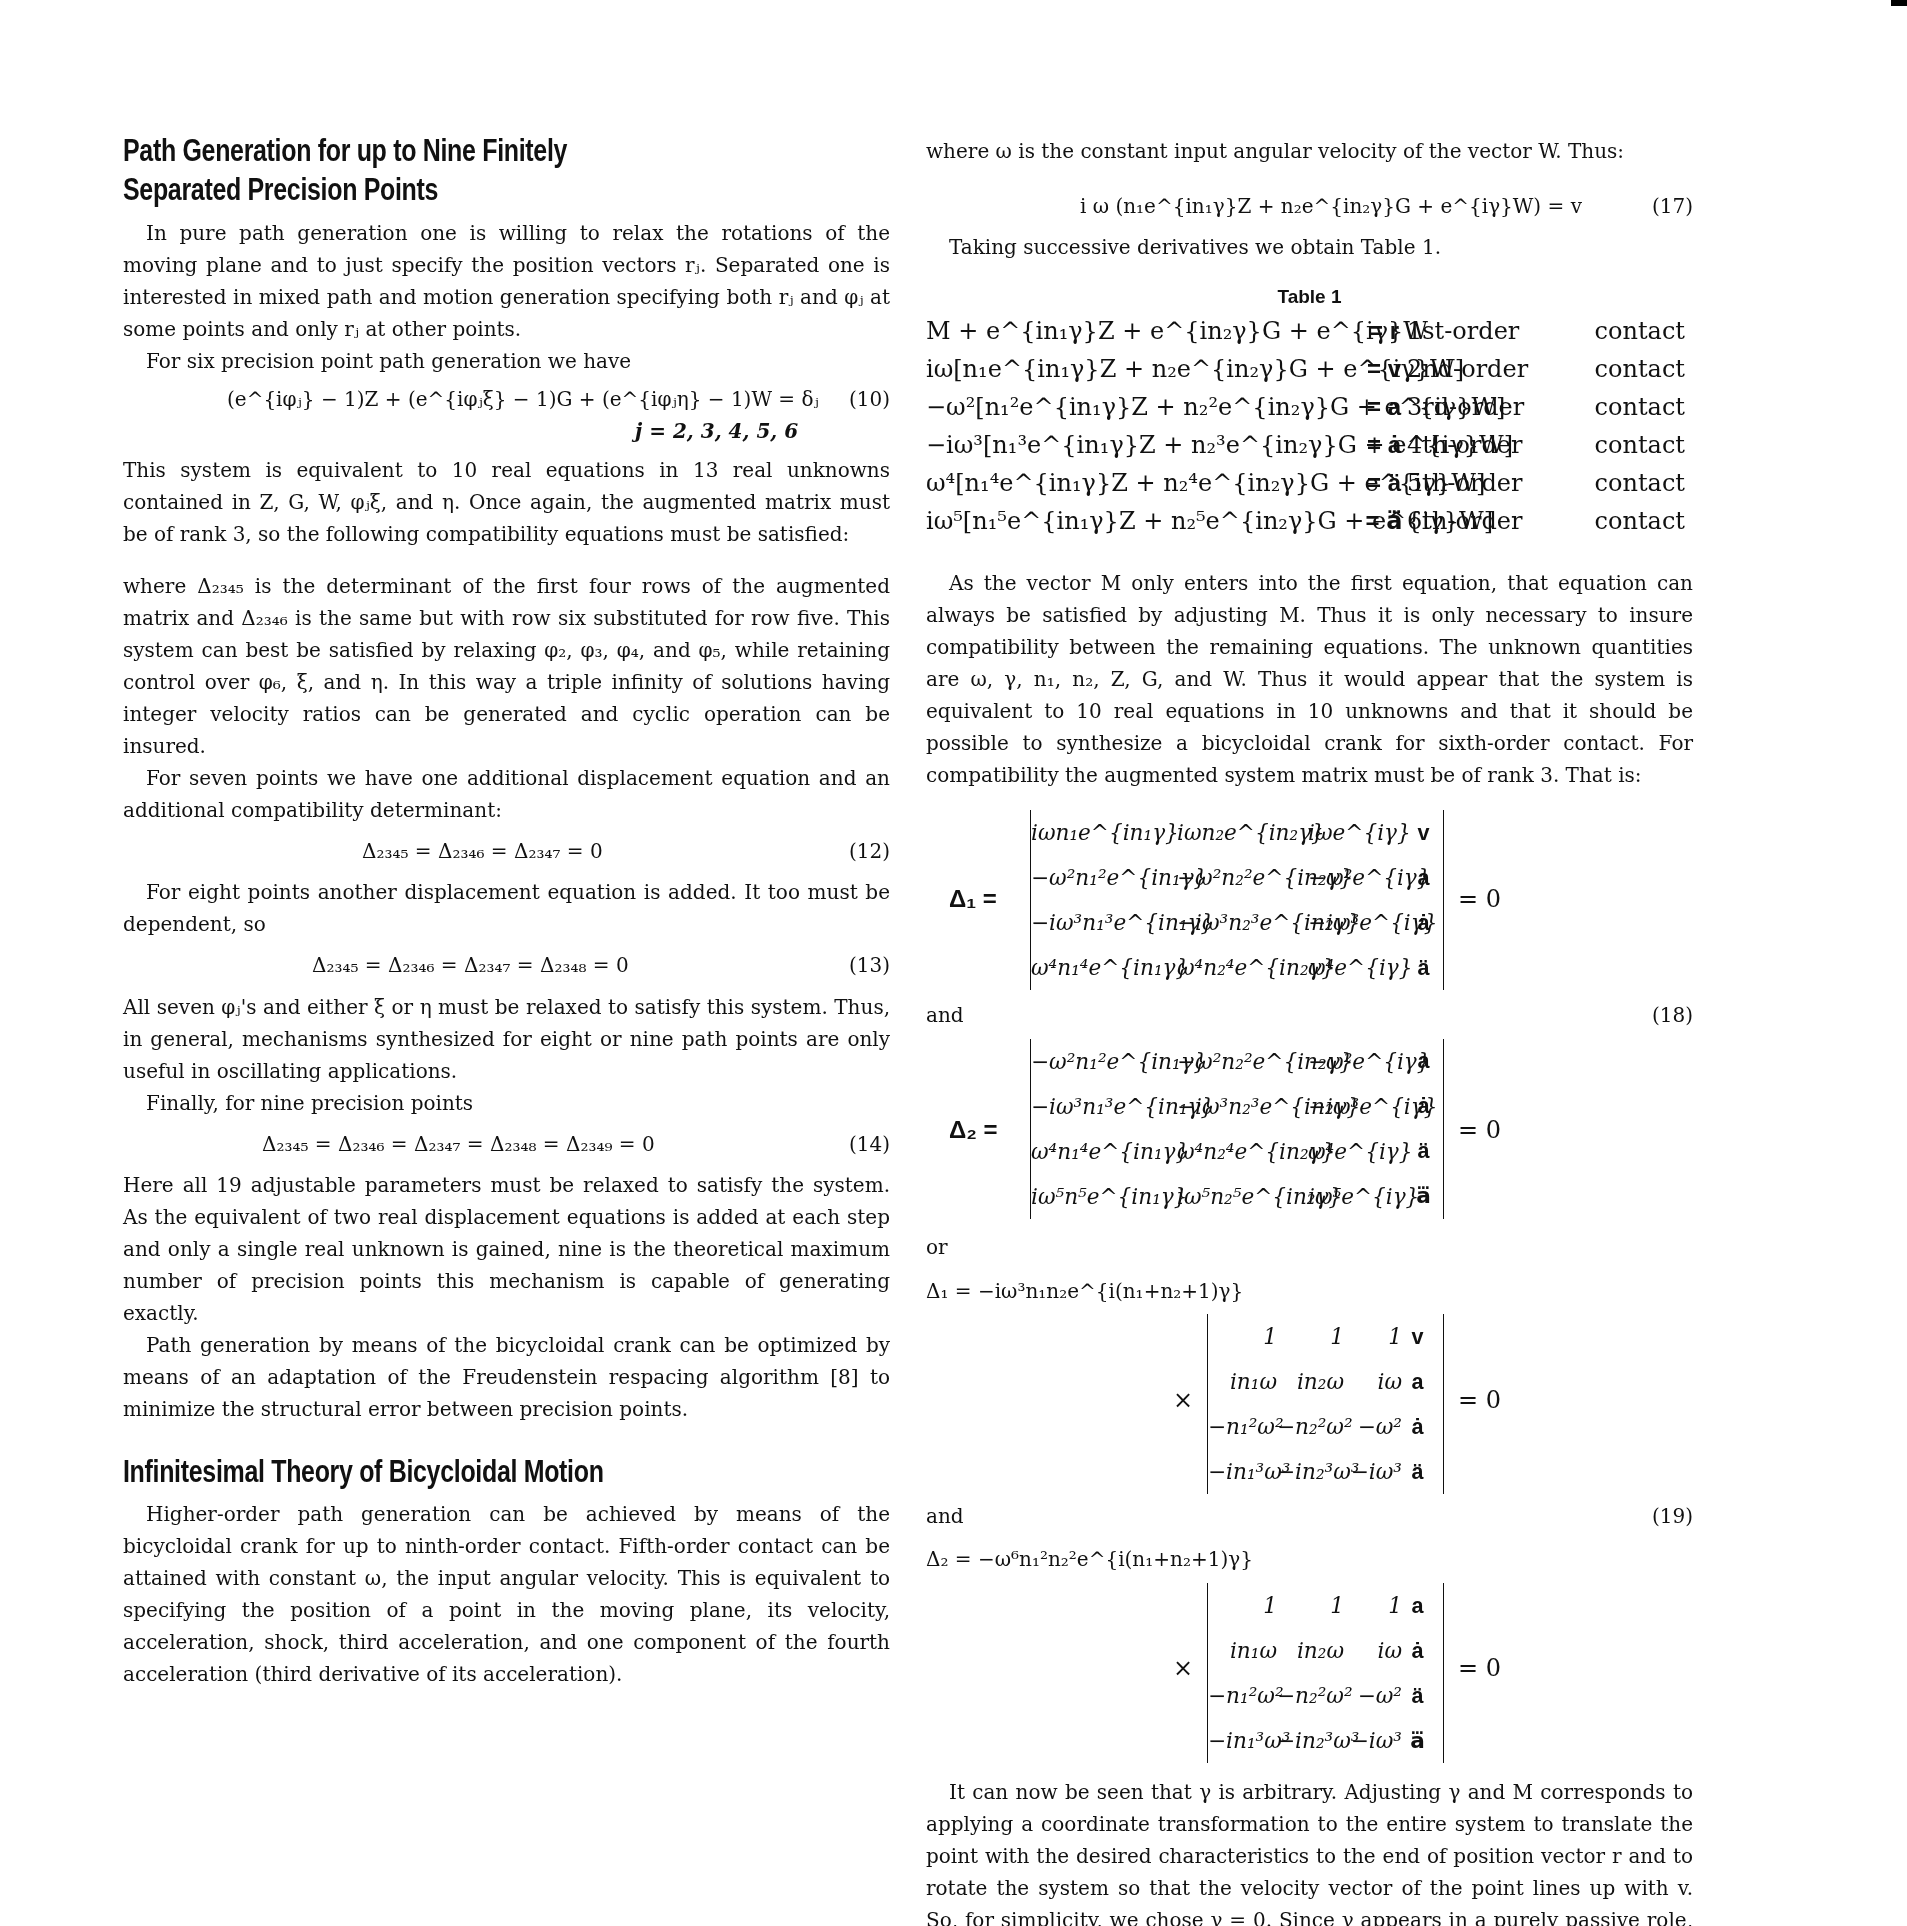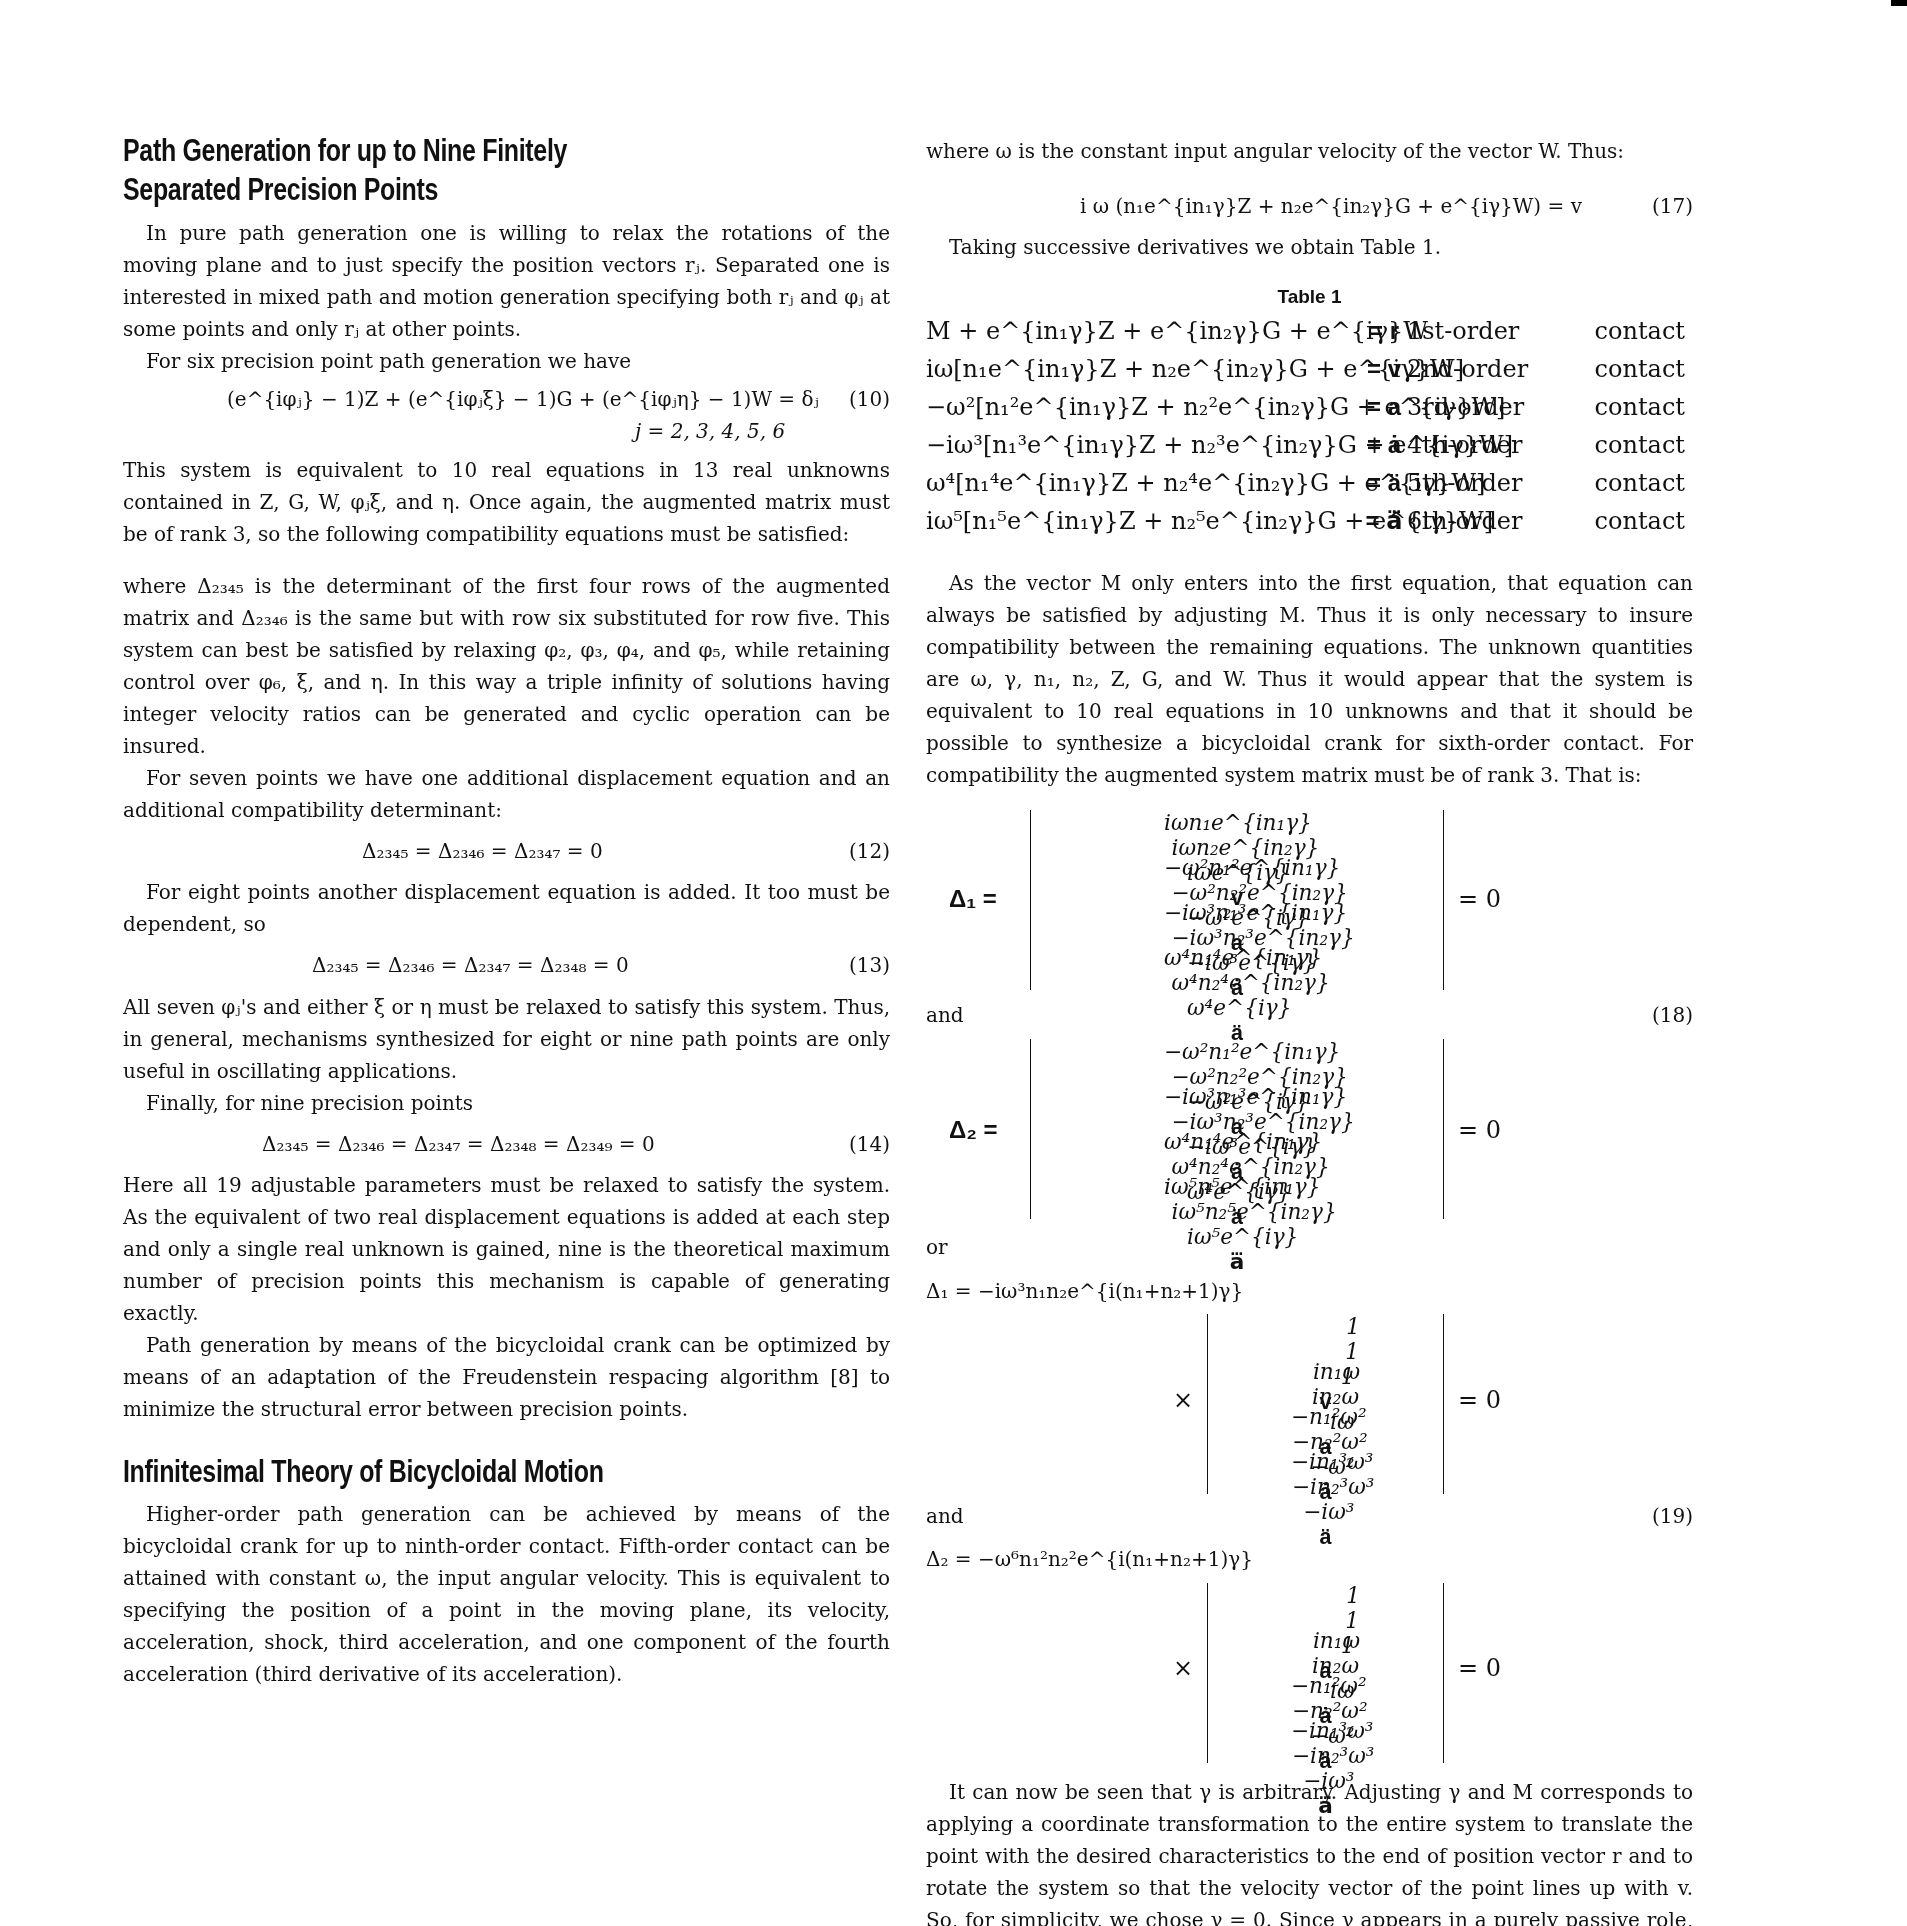--- a/index.html
+++ b/index.html
@@ -8,31 +8,31 @@
   .col { position:absolute; top:127px; width:767px; }
   .col-left { left:123px; }
   .col-right { left:926px; }
   .heading { font-family:"Liberation Sans","DejaVu Sans",sans-serif; font-weight:bold; font-size:32px; line-height:39px; transform:scaleX(0.78); transform-origin:left top; margin:0; letter-spacing:-0.4px; white-space:nowrap; }
   .p { font-size:20px; line-height:32px; text-align:justify; margin:0; }
   .indent { text-indent:23px; }
   .eq { position:relative; font-size:20px; line-height:32px; height:32px; white-space:nowrap; }
   .eq .body { position:absolute; }
   .eq .num { position:absolute; right:0; }
   .vb { font-family:"Liberation Sans","DejaVu Sans",sans-serif; font-weight:bold; font-style:normal; }
-  .mi { font-style:italic; }
+  .mi { font-style:italic;font-weight:bold; }
   .tbl-title { font-family:"Liberation Sans","DejaVu Sans",sans-serif; font-weight:bold; font-size:19px; text-align:center; margin:0; }
   .t1-row { display:flex; font-size:24px; line-height:38px; white-space:nowrap; }
   .t1-lhs { width:435px; text-align:right; }
   .t1-eq { width:46px; text-align:center; }
   .t1-ord { width:162px; }
   .t1-con { width:116px; text-align:right; }
   .det-wrap { position:relative; }
   .det-label { position:absolute; font-size:24px; }
   .det { position:absolute; border-left:1.9px solid #111; border-right:1.9px solid #111; }
-  .det-row { display:flex; font-size:21.6px; font-style:italic; height:45px; align-items:center; white-space:nowrap;flex-direction:column; }
+  .det-row { display:flex; font-size:21.6px; font-style:italic; height:45px; align-items:center; white-space:nowrap; }
   .det-row .c { text-align:right; }
   .det-row .cv { width:31px; text-align:center; font-style:normal; font-family:"Liberation Sans","DejaVu Sans",sans-serif; font-weight:bold; }
 </style>
 </head>
 <body>
 
 <div class="corner-mark"></div>
 
 <div class="col col-left">
   <div style="height:3.9px"></div>

